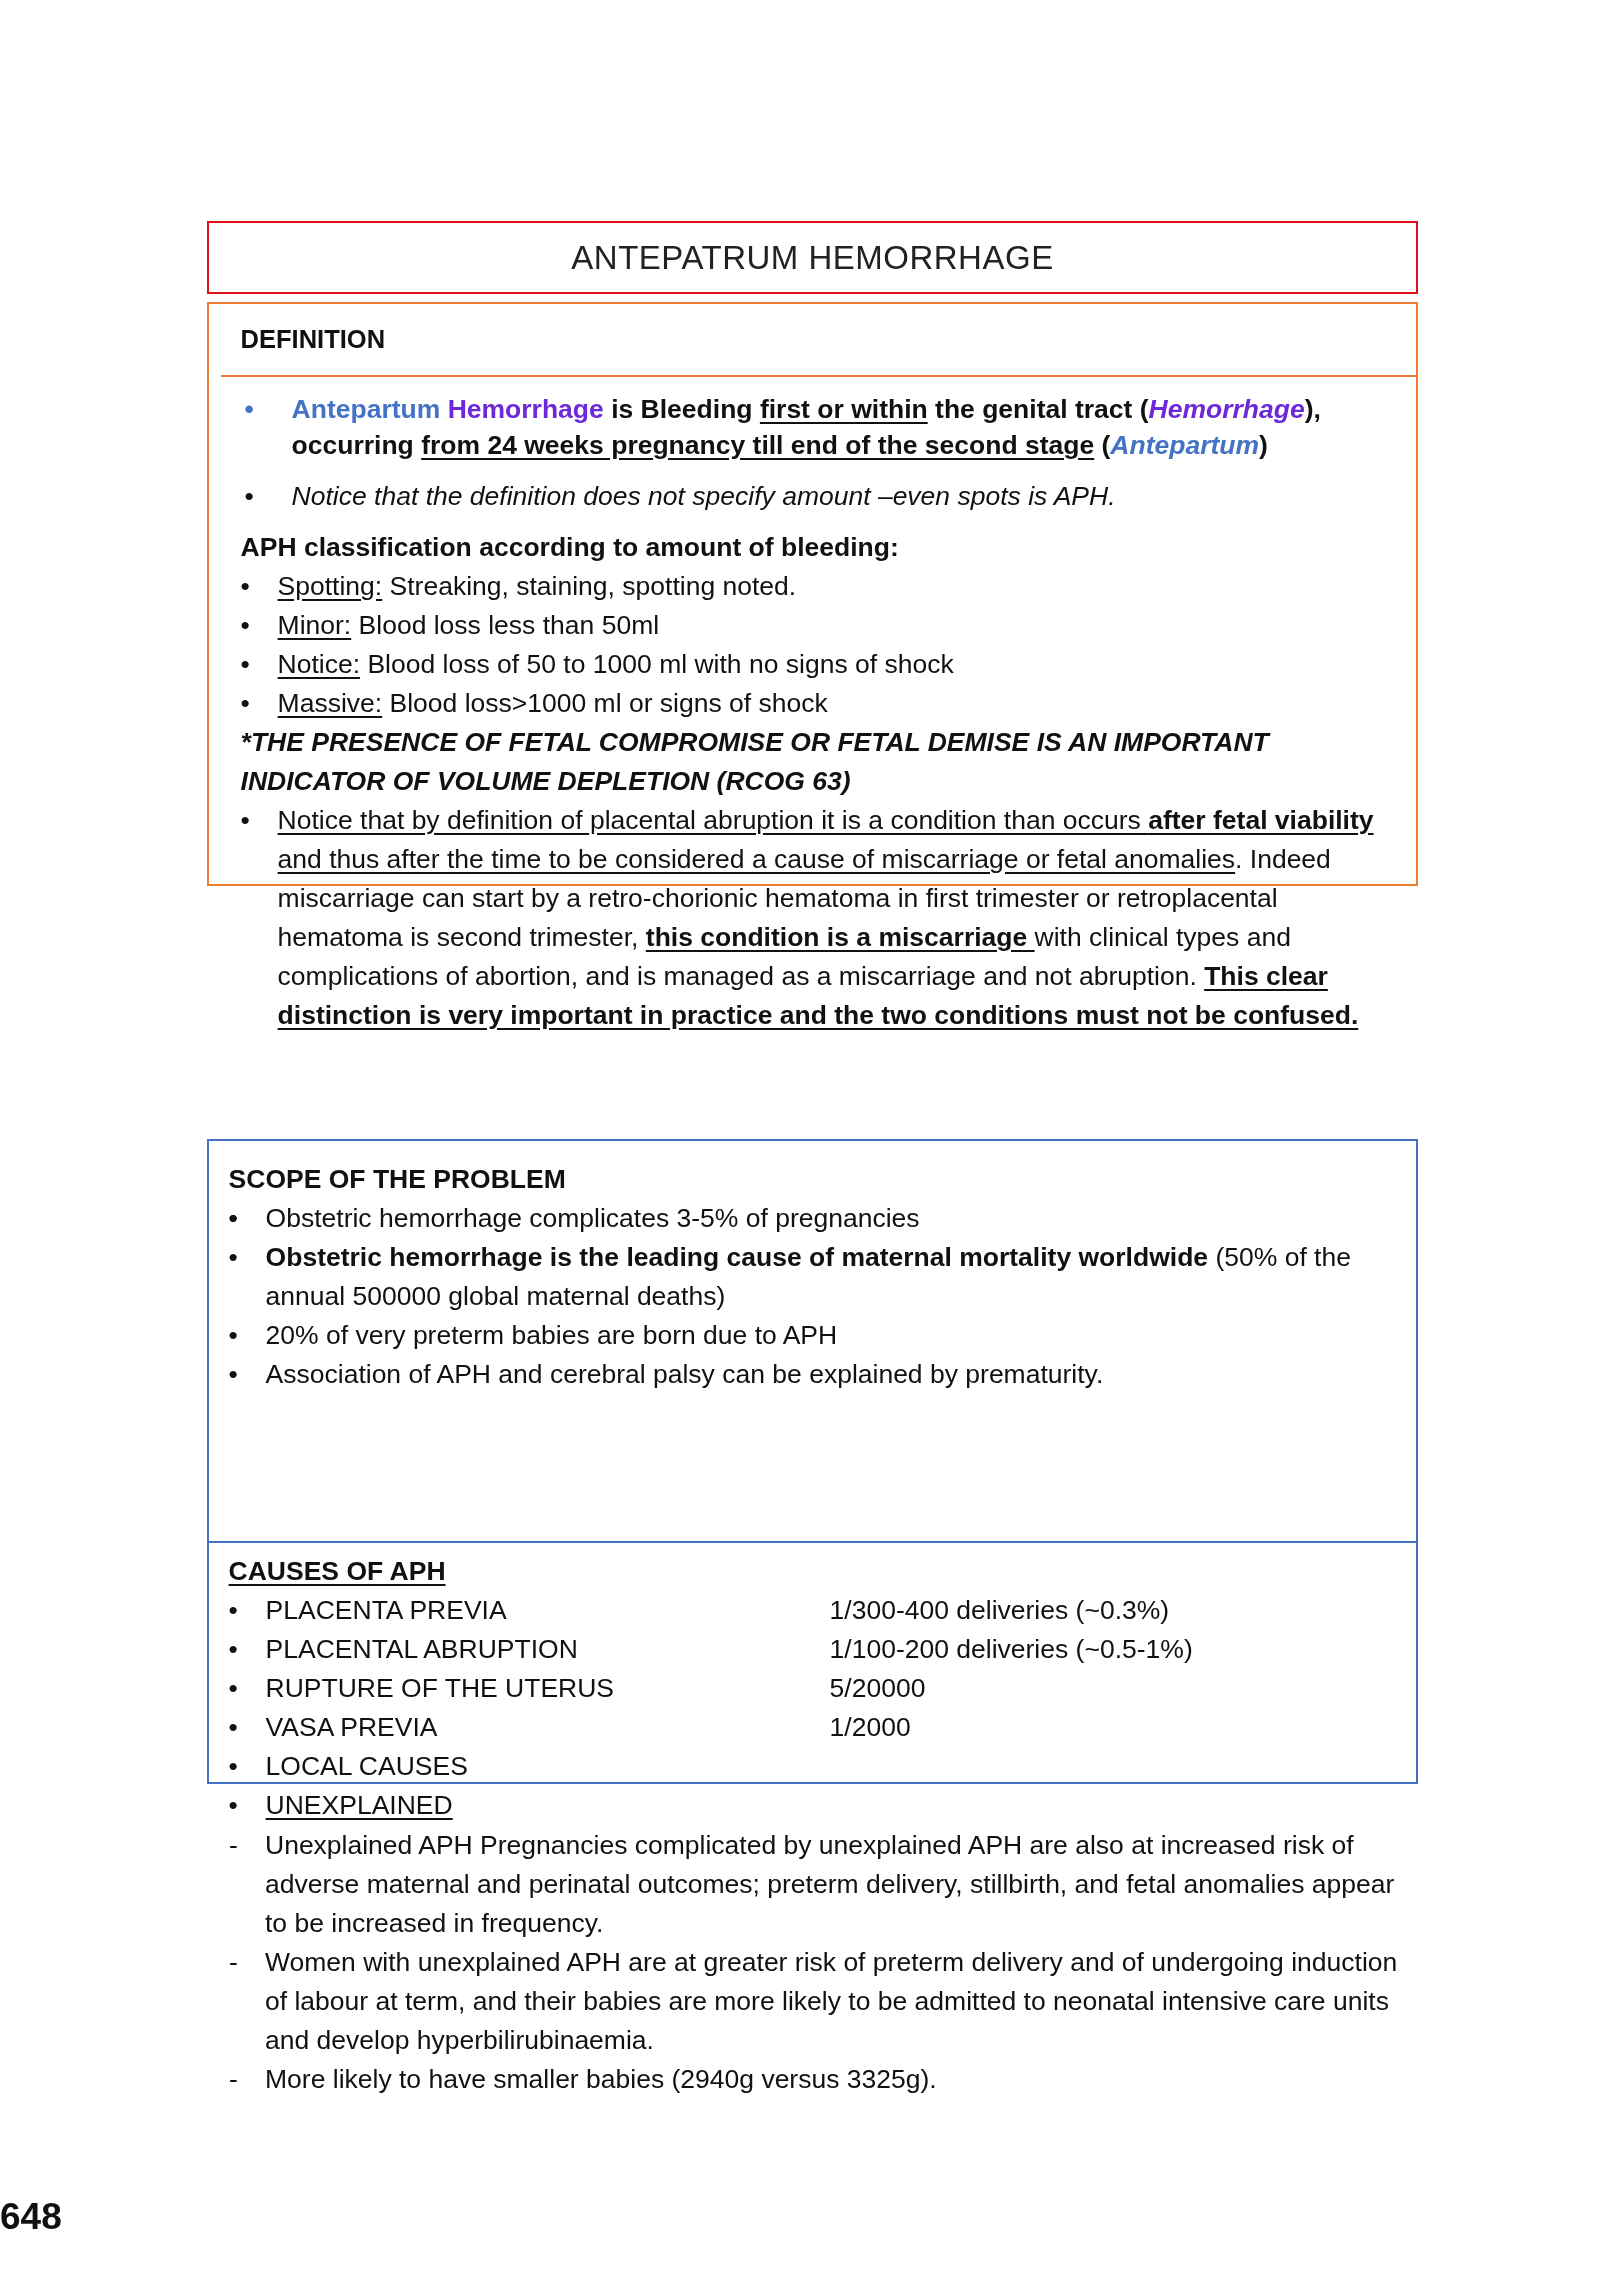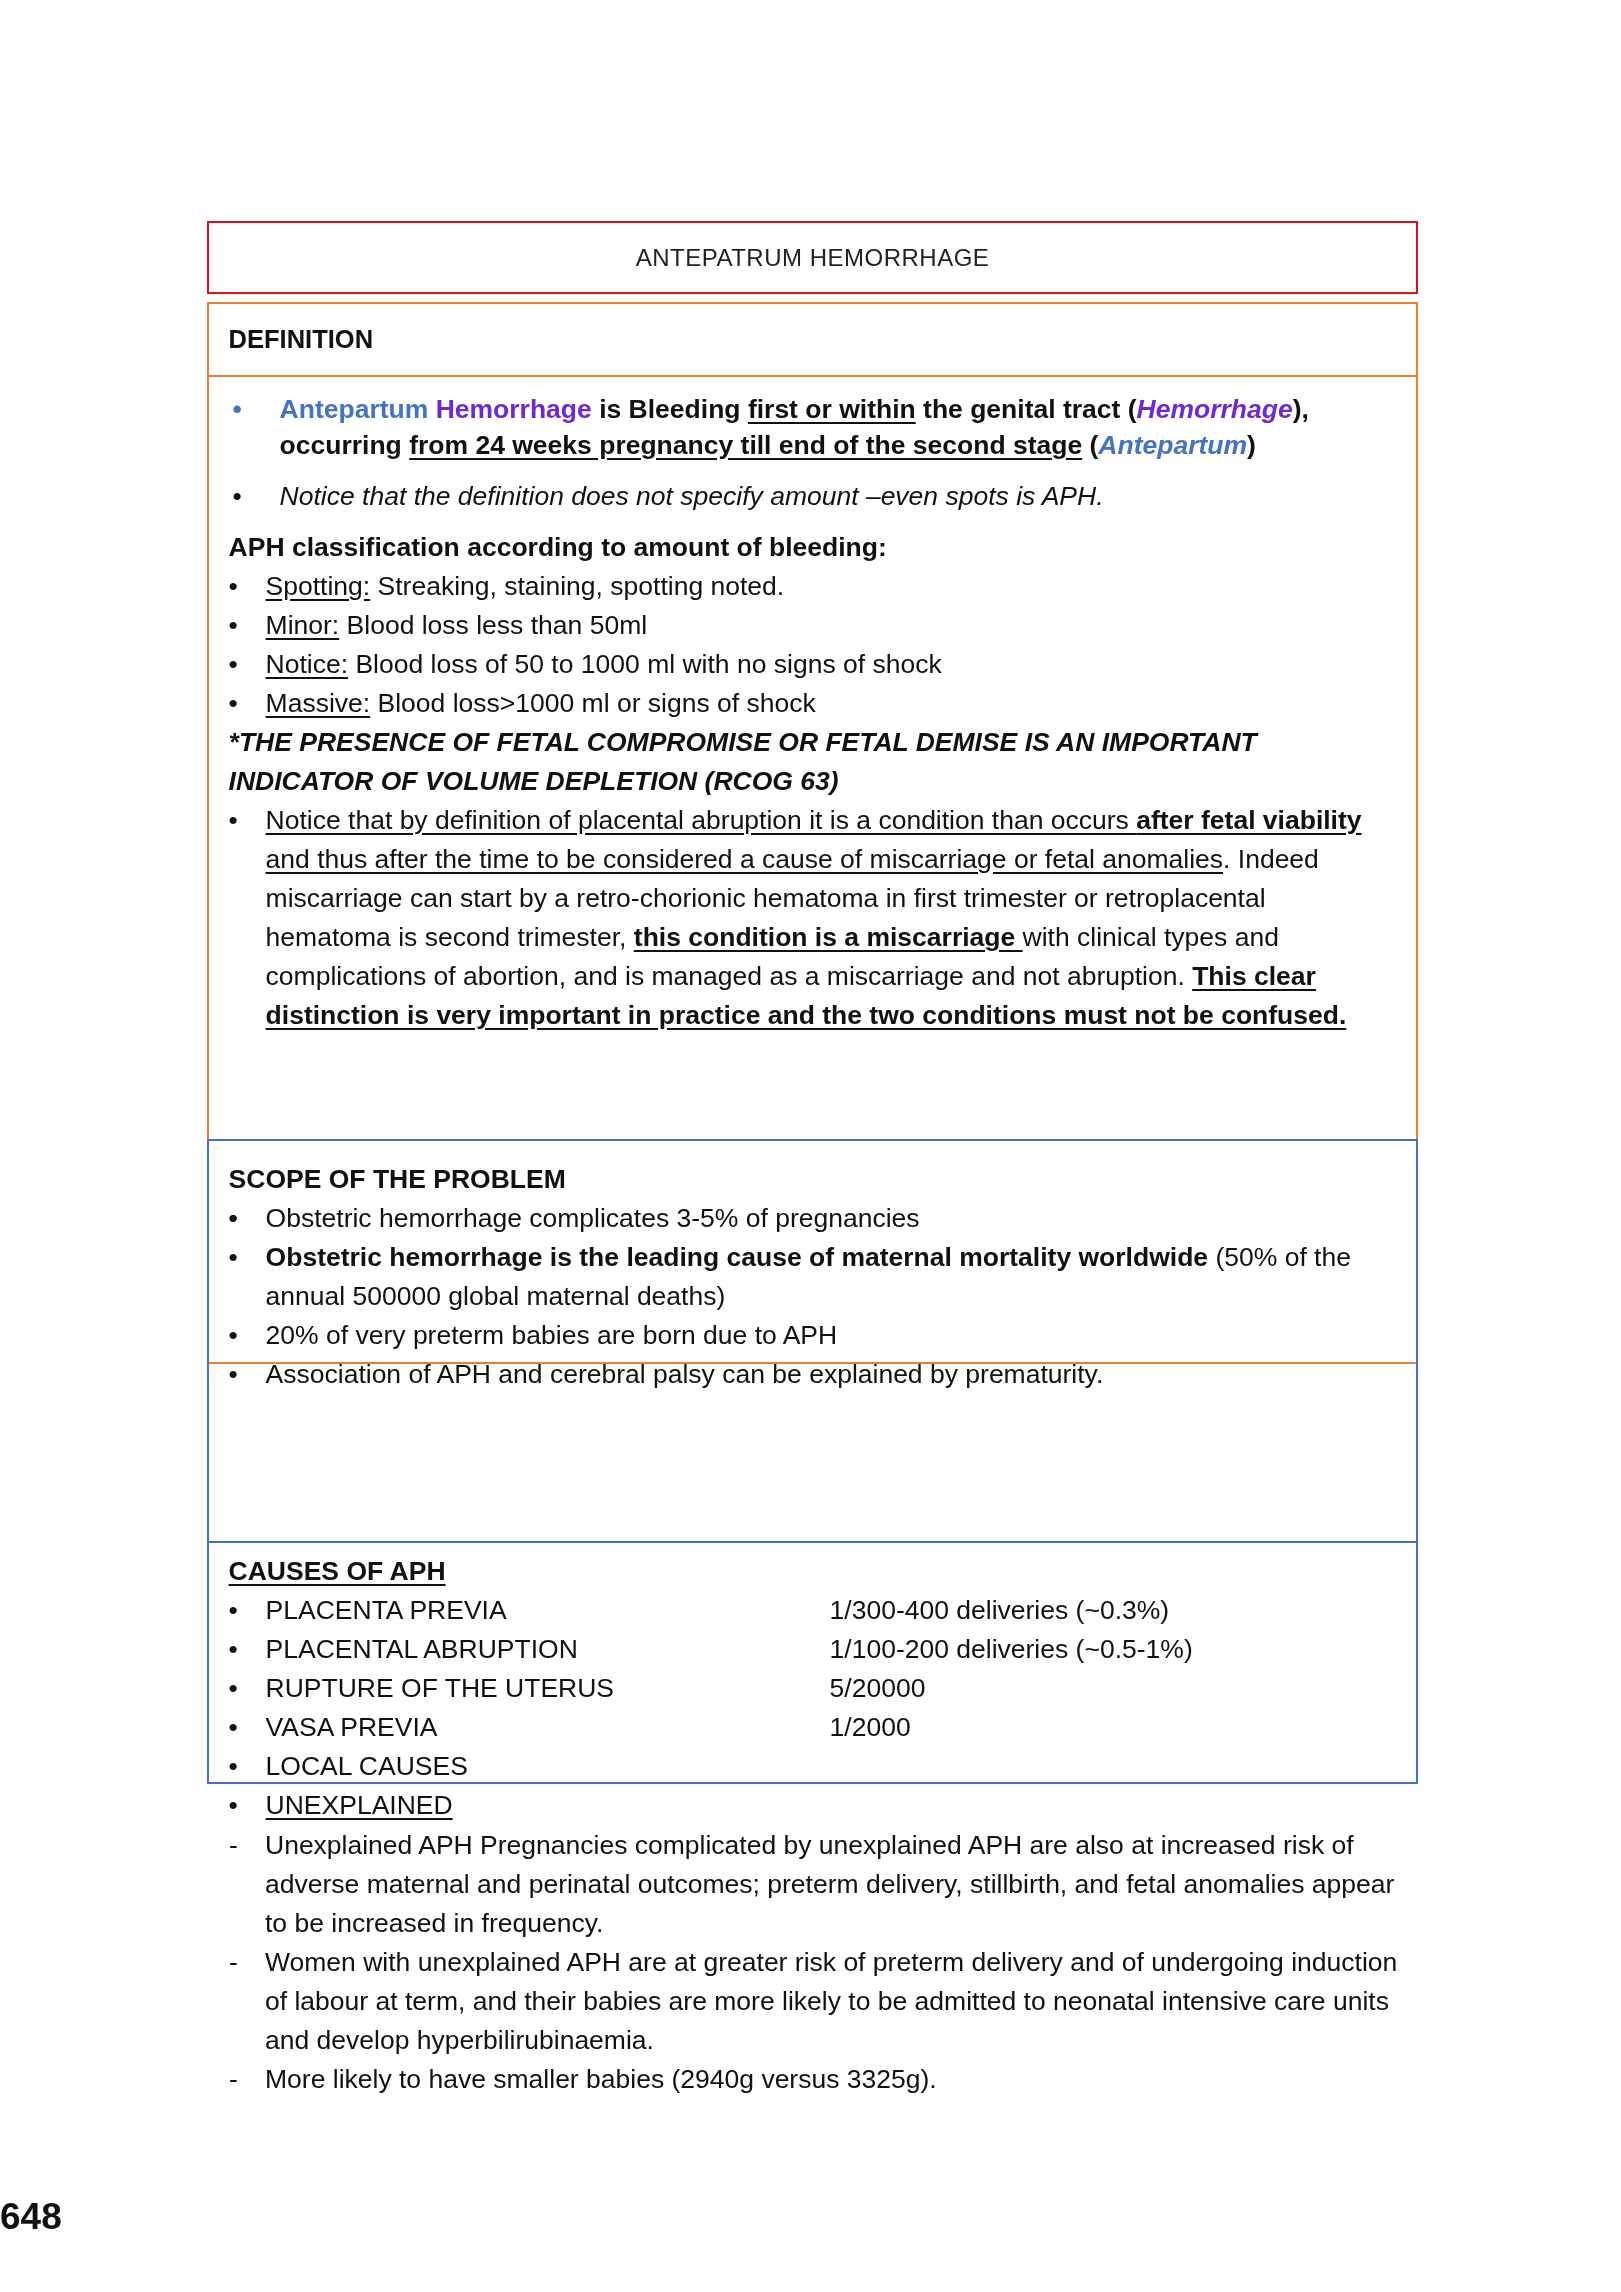--- a/index.html
+++ b/index.html
@@ -1,20 +1,20 @@
 <!DOCTYPE html>
 <html><head>
 <meta charset="utf-8">
 <style>
   html, body { margin:0; padding:0; background:#ffffff; }
   body { width:1621px; height:2293px; position:relative; font-family:"Liberation Sans", sans-serif; color:#111; }
   .box { position:absolute; left:207px; width:1211px; box-sizing:border-box; }
   #title-box { top:221px; height:73px; border:2.9px solid #E0101A; display:flex; align-items:center; justify-content:center; }
-  #title-box span { font-size:24px; letter-spacing:0.5px; font-weight:300; color:#222; }
-  #def-box { top:302px; height:1062px; border:2.9px solid #ED7D31; }
+  #title-box span { font-size:33px; letter-spacing:0.5px; font-weight:300; color:#222; }
+  #def-box { top:302px; height:584px; border:2.9px solid #ED7D31;padding-left:12px; }
   #def-head { height:71px; border-bottom:2.9px solid #ED7D31; display:flex; align-items:center; padding-left:19.6px; font-weight:bold; font-size:25.5px; }
   #def-body { padding:13.7px 19.6px 0 19.6px; font-size:26.5px; line-height:36px; }
   .bl { position:relative; padding-left:51px; }
   .bl > .bu { position:absolute; left:0; width:51px; text-align:left; padding-left:3.9px; box-sizing:border-box; }
   .blue { color:#4472C4; } .orange { color:#6d28d9; }
   .b { font-weight:bold; } .i { font-style:italic; } .u { text-decoration:underline; text-underline-offset:3.9px; }
   .cls { font-size:26.5px; line-height:39px; }
   #scope-box { top:1139px; height:645px; border:2.9px solid #4472C4; }
   #scope-sec { height:402px; border-bottom:2.9px solid #4472C4; padding:18.6px 19.6px 0 19.6px; box-sizing:border-box; font-size:26.5px; line-height:39px; }
   #causes-sec { padding:8.8px 19.6px 0 19.6px; font-size:26.5px; line-height:39px; }

